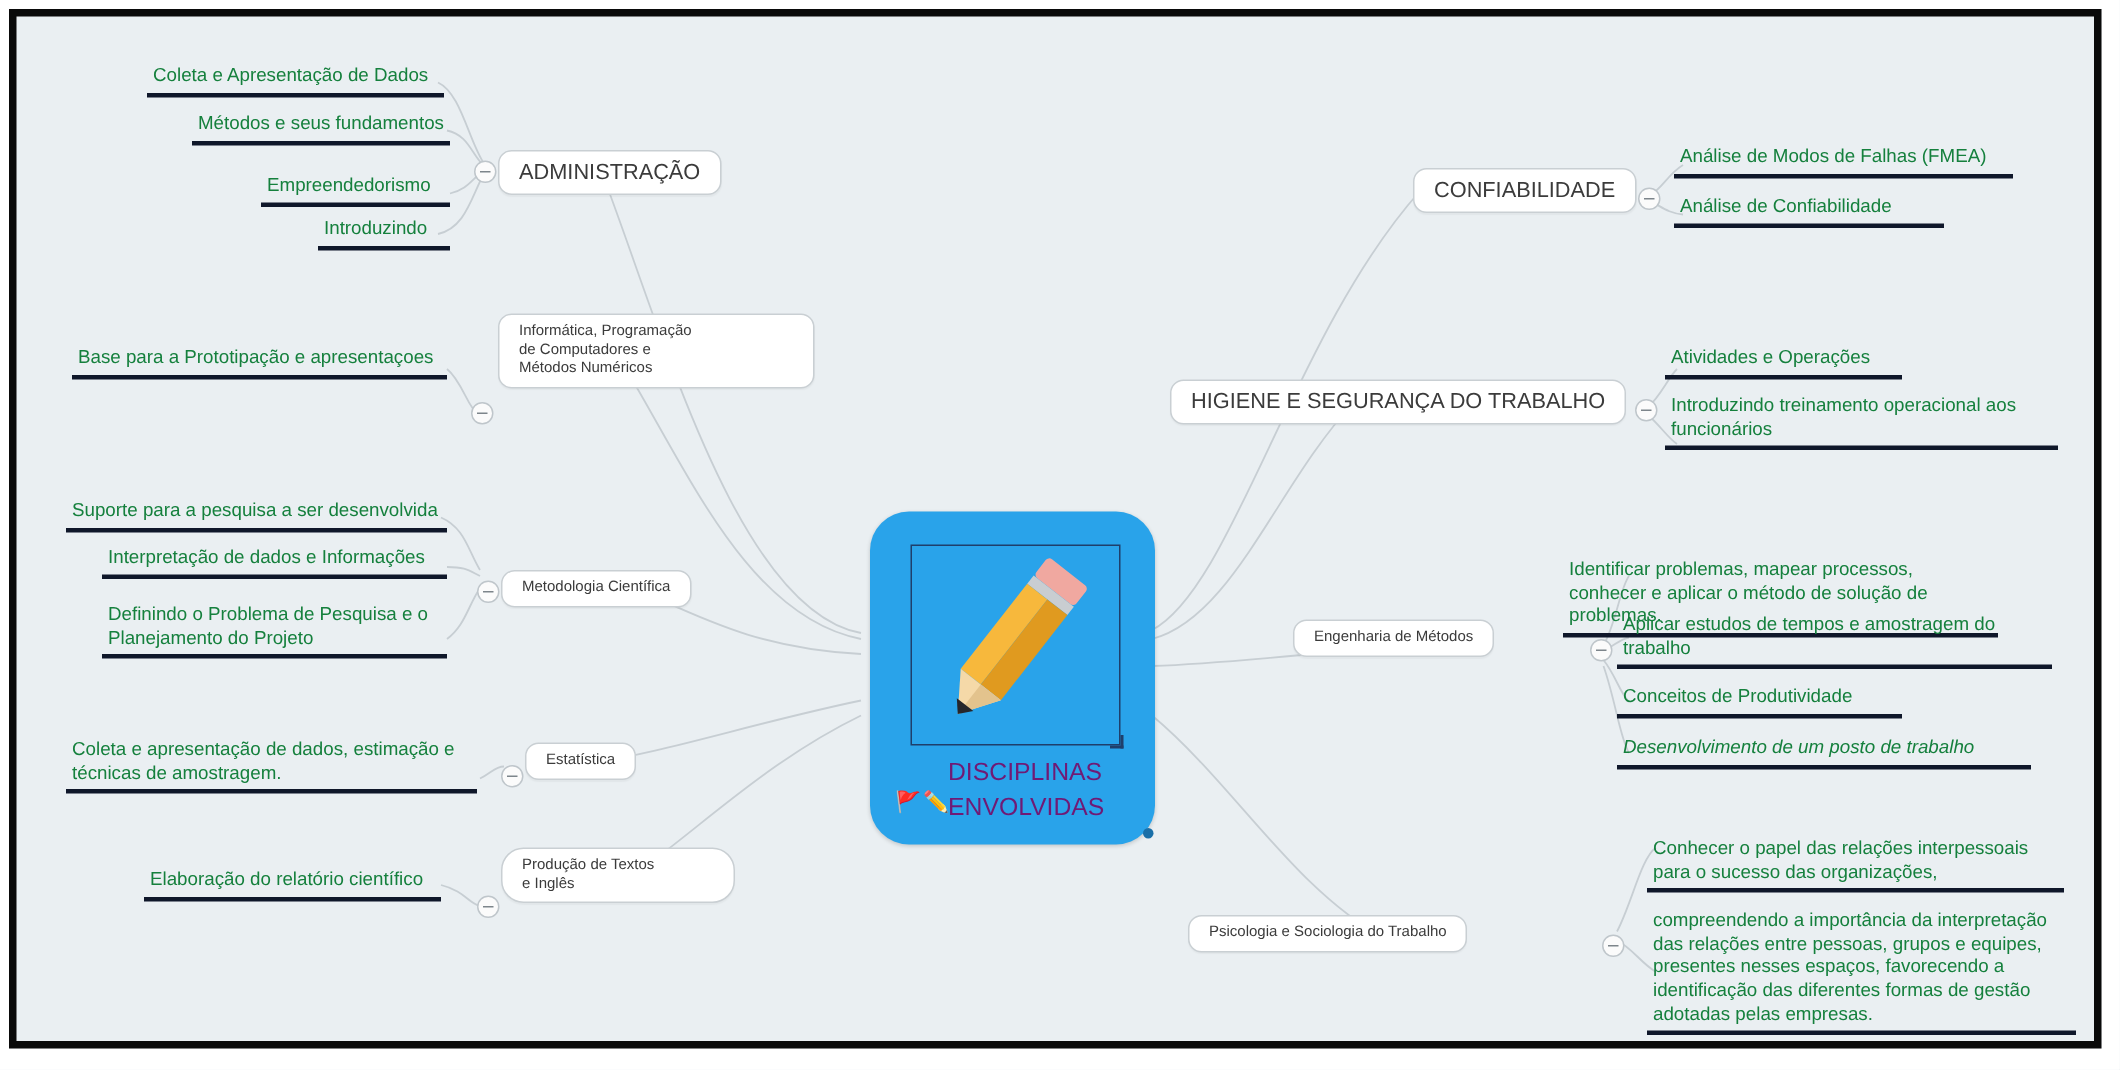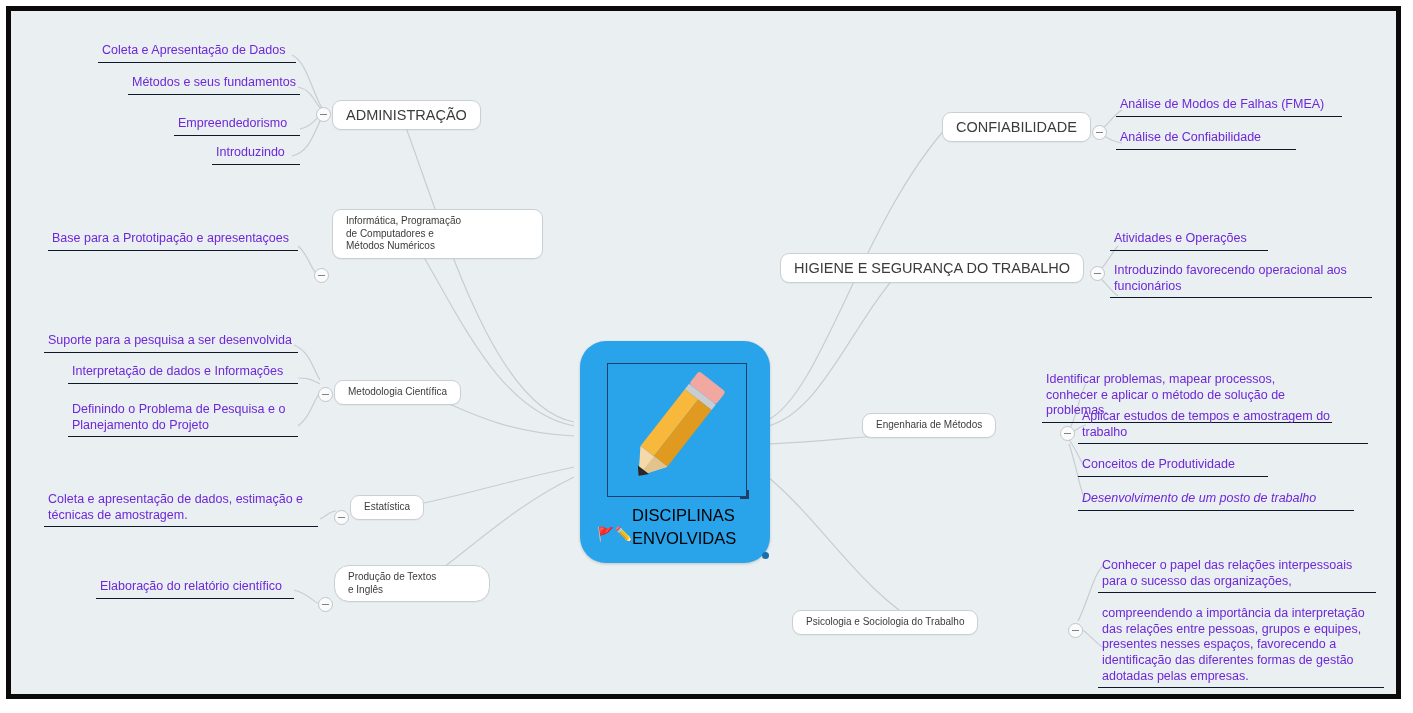--- a/index.html
+++ b/index.html
@@ -57,24 +57,24 @@
     border: 1px solid #c9cfd3;
     border-radius: 9px;
     padding: 5px 13px;
     font-size: 10px;
     color: #3b3b3b;
     box-shadow: 0 1px 1px rgba(0,0,0,0.04);
   }
   .lvl1.caps { font-size: 14.5px; }
   
   .leaf {
-    border-bottom: 1px solid #0f172a;
+    border-bottom: 3px solid #0f172a;
     padding: 1px 4px 3px 4px;
     font-size: 12.5px;
-    color: #6d28d9;
+    color: #15803d;
     background: transparent;
   }
   .collapse {
     position: absolute;
     width: 15px;
     height: 15px;
     border-radius: 50%;
     background: #fbfbfb;
     border: 1px solid #bfc6cb;
     box-sizing: border-box;
@@ -97,21 +97,21 @@
     height: 222px;
     background: #29a3ea;
     border-radius: 26px;
     box-shadow: 0 1px 3px rgba(0,0,0,0.18);
   }
   #central-title {
     position: absolute;
     left: 52px;
     bottom: 14px;
     width: 132px;
-    color: #000000;
+    color: #701a75;
     font-size: 16.5px;
     line-height: 1.35;
     white-space: pre-line;
   }
   #central-icons {
     position: absolute;
     left: 17px;
     bottom: 21px;
     font-size: 14px;
     letter-spacing: 1px;
@@ -245,21 +245,21 @@
       <div class="node leaf" style="left:74px; top:556px; width:198px;">Elaboração do relatório científico</div>
 
       <div class="node lvl1 caps" style="left:920px; top:90px;">CONFIABILIDADE</div>
       <div class="collapse" style="left:1070px; top:103px;"></div>
       <div class="node leaf" style="left:1094px; top:74px; width:226px;">Análise de Modos de Falhas (FMEA)</div>
       <div class="node leaf" style="left:1094px; top:107px; width:180px;">Análise de Confiabilidade</div>
 
       <div class="node lvl1 caps" style="left:758px; top:231px;">HIGIENE E SEGURANÇA DO TRABALHO</div>
       <div class="collapse" style="left:1068px; top:244px;"></div>
       <div class="node leaf" style="left:1088px; top:208px; width:158px;">Atividades e Operações</div>
-      <div class="node leaf" style="left:1088px; top:240px; width:262px;">Introduzindo favorecendo operacional aos
+      <div class="node leaf" style="left:1088px; top:240px; width:262px;">Introduzindo treinamento operacional aos
 funcionários</div>
 
       <div class="node lvl1" style="left:840px; top:391px;">Engenharia de Métodos</div>
       <div class="collapse" style="left:1038px; top:404px;"></div>
       <div class="node leaf" style="left:1020px; top:321px; width:290px;margin-top:28px;">Identificar problemas, mapear processos,
 conhecer e aplicar o método de solução de
 problemas.</div>
       <div class="node leaf" style="left:1056px; top:386px; width:290px;">Aplicar estudos de tempos e amostragem do
 trabalho</div>
       <div class="node leaf" style="left:1056px; top:434px; width:190px;">Conceitos de Produtividade</div>

